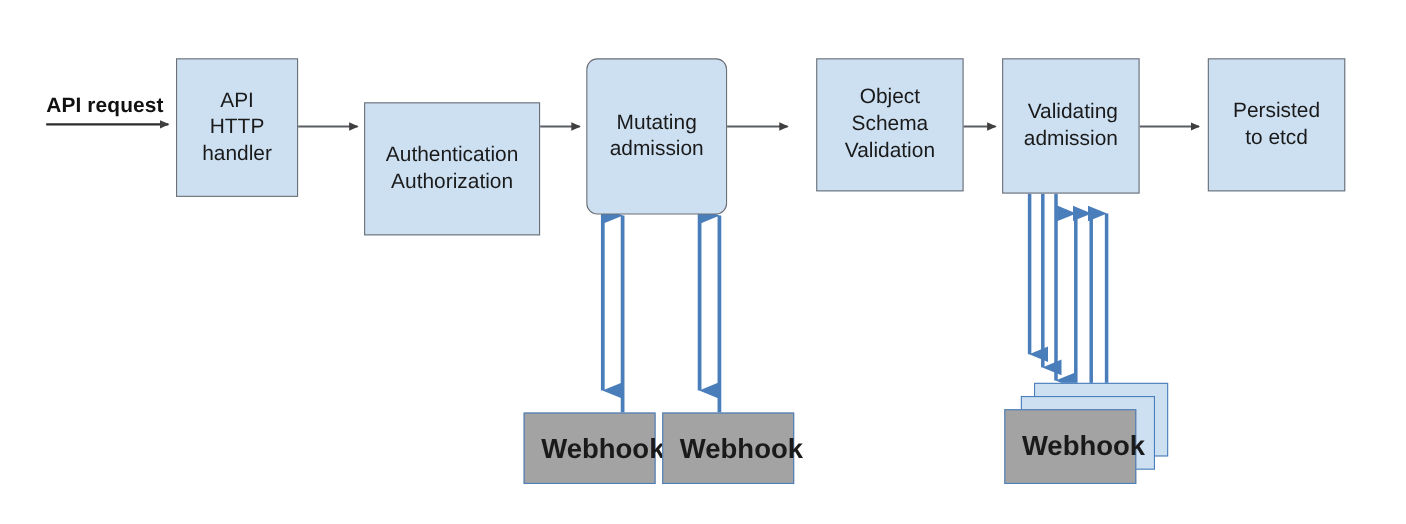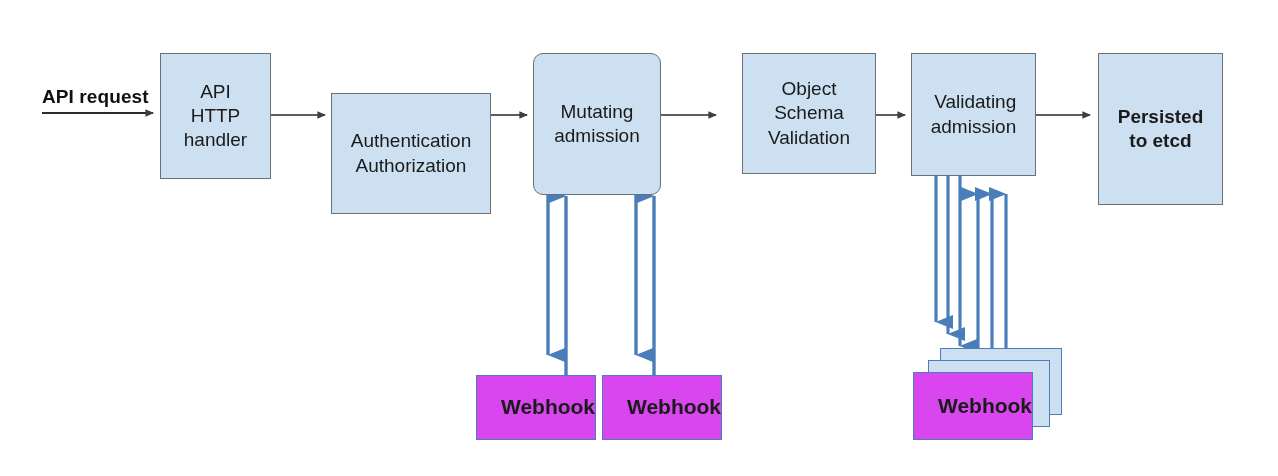--- a/index.html
+++ b/index.html
@@ -35,23 +35,23 @@
     line-height: 1.28;
     color: #1a1a1a;
     white-space: pre-line;
   }
   .proc-node {
     background: #cde0f2;
     border: 1.6px solid #6b6f76;
     font-size: 19px;
   }
   .hook-node {
-    background: #d946ef;
+    background: #a3a3a3;
     border: 1.8px solid #4a7ebb;
-    font-size: 21px;
+    font-size: 25px;
     font-weight: 600;
     padding-left: 24px;
   }
   .hook-ghost {
     background: #cde0f2;
     border: 1.8px solid #4a7ebb;
   }
   .edge-label {
     position: absolute;
     font-size: 19px;
@@ -126,21 +126,21 @@
   <div class="node proc-node" style="left:533px; top:53px; width:128px; height:142px;border-radius:10px;">Mutating
 admission</div>
 
   <div class="node proc-node" style="left:722px; top:53px; width:134px; height:121px;margin-left:20px;">Object
 Schema
 Validation</div>
 
   <div class="node proc-node" style="left:911px; top:53px; width:125px; height:123px;text-align:right;">Validating
 admission</div>
 
-  <div class="node proc-node" style="left:1098px; top:53px; width:125px; height:152px;font-weight:bold;">Persisted
+  <div class="node proc-node" style="left:1098px; top:53px; width:125px; height:121px;">Persisted
 to etcd</div>
 
   <div class="node hook-node" style="left:476px; top:375px; width:120px; height:65px;">Webhook</div>
 
   <div class="node hook-node" style="left:602px; top:375px; width:120px; height:65px;">Webhook</div>
 
   <div class="hook-ghost" style="position:absolute; left:940px; top:348px; width:120px; height:65px;"></div>
 
   <div class="hook-ghost" style="position:absolute; left:928px; top:360px; width:120px; height:65px;"></div>
 

